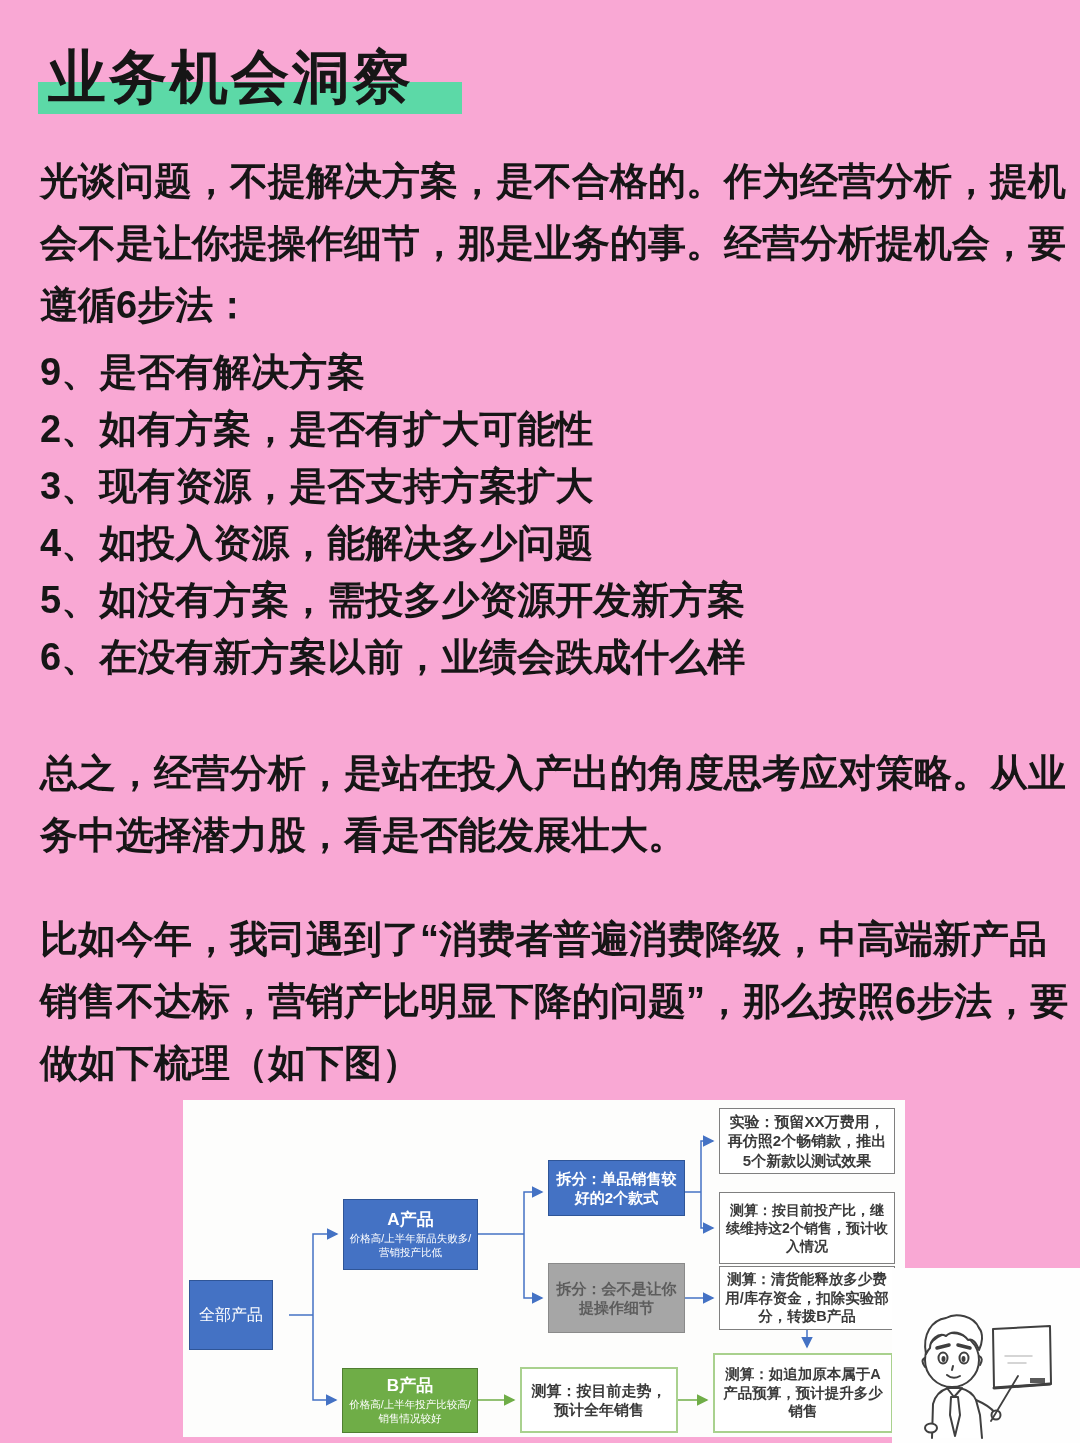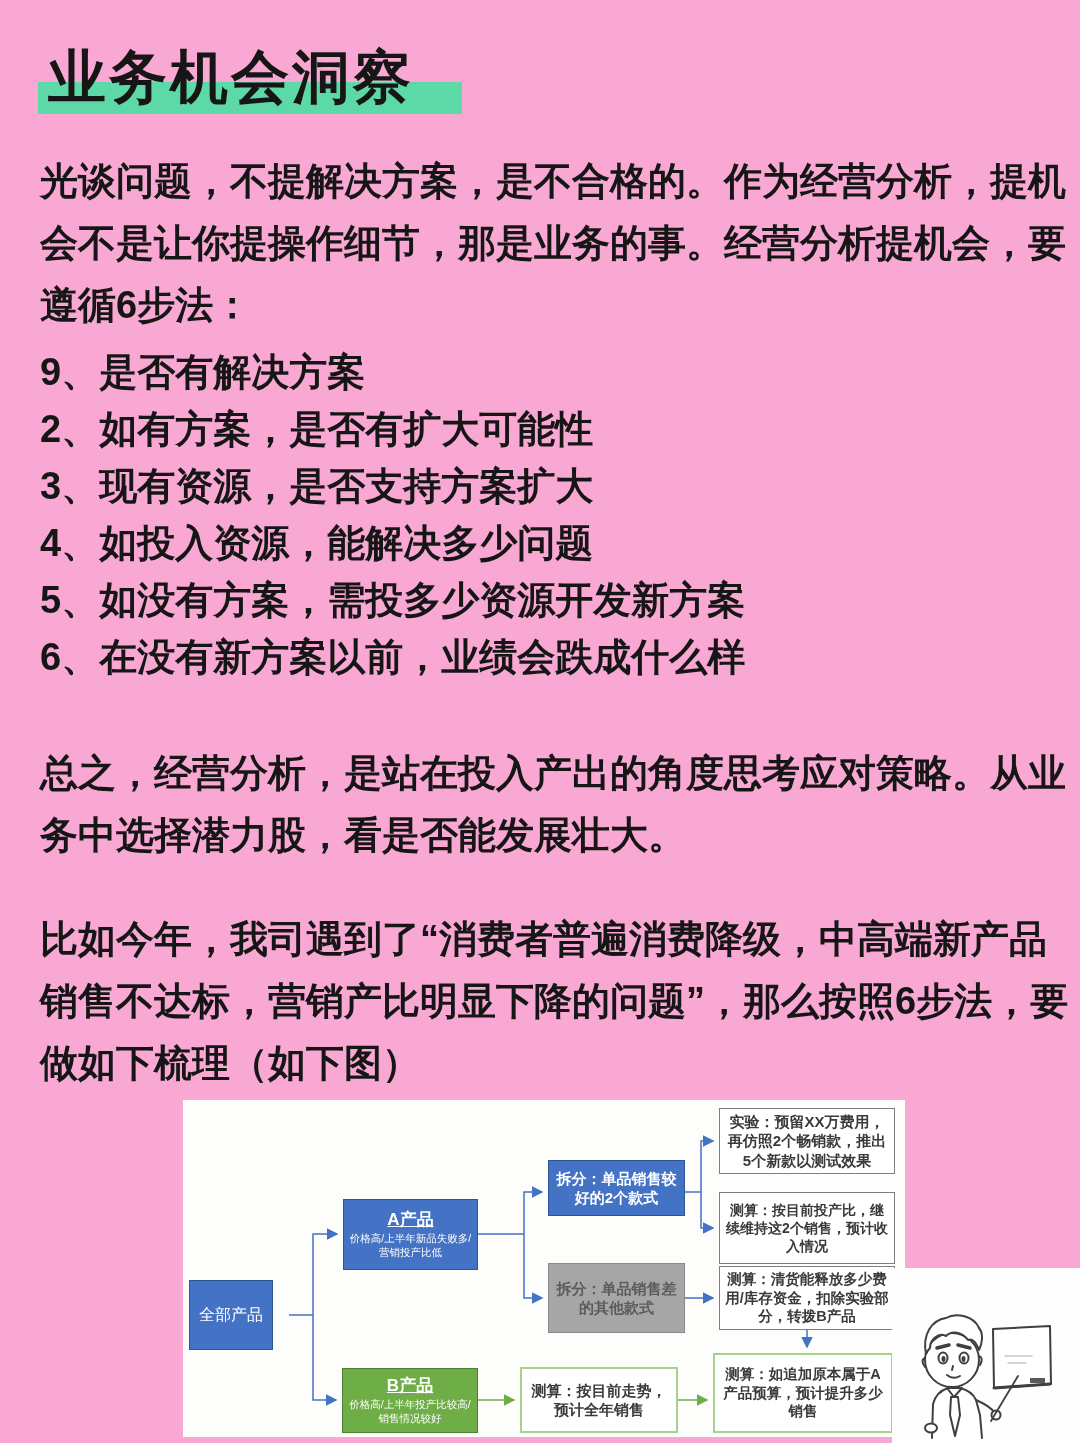--- a/index.html
+++ b/index.html
@@ -39,21 +39,21 @@
   }
   .fbox.blue  { background:#4472c4; border:1px solid #2f5597; color:#fff; }
   .fbox.green { background:#6fad47; border:1px solid #507e32; color:#fff; }
   .fbox.gray  { background:#a6a6a6; border:1px solid #8a8a8a; color:#5c5c5c; font-weight:700; }
   .fbox.white-gray  { background:#fff; border:1px solid #7f7f7f; color:#3a3a3a; font-weight:700; }
   .fbox.white-green { background:#fff; border:2px solid #a9d18e; color:#3a3a3a; font-weight:700; }
   .fbox .bx-label { padding:2px 5px; }
   #b-all   { left:6px;   top:180px; width:84px; height:70px; font-size:16px; }
   #b-a     { left:160px; top:99px;  width:135px; height:71px; }
   #b-b     { left:159px; top:268px; width:136px; height:65px; }
-  .prod-title { font-size:17px; font-weight:700; line-height:1.2;text-decoration:underline; }
+  .prod-title { font-size:17px; font-weight:700; line-height:1.2; }
   .prod-sub   { font-size:10.5px; line-height:1.3; margin-top:2px; padding:0 4px; }
   #b-split-good { left:365px; top:60px;  width:137px; height:56px; font-size:15px; font-weight:600; }
   #b-split-bad  { left:365px; top:163px; width:137px; height:70px; font-size:15px; }
   #b-exp   { left:536px; top:8px;   width:176px; height:66px; font-size:15px; }
   #b-keep  { left:536px; top:92px;  width:176px; height:72px; font-size:14px; }
   #b-clear { left:536px; top:166px; width:176px; height:64px; font-size:14.5px; }
   #b-trend { left:337px; top:267px; width:158px; height:66px; font-size:15px; }
   #b-boost { left:530px; top:253px; width:180px; height:80px; font-size:14.5px; }
 
   
@@ -140,21 +140,21 @@
       <div class="fbox green" id="b-b">
         <span class="prod-title">B产品</span>
         <span class="prod-sub">价格高/上半年投产比较高/销售情况较好</span>
       </div>
 
       <div class="fbox blue" id="b-split-good">
         <span class="bx-label">拆分：单品销售较好的2个款式</span>
       </div>
 
       <div class="fbox gray" id="b-split-bad">
-        <span class="bx-label">拆分：单品销售差的其他款式</span>
+        <span class="bx-label">拆分：会不是让你提操作细节</span>
       </div>
 
       <div class="fbox white-gray" id="b-exp">
         <span class="bx-label">实验：预留XX万费用，再仿照2个畅销款，推出5个新款以测试效果</span>
       </div>
 
       <div class="fbox white-gray" id="b-keep">
         <span class="bx-label">测算：按目前投产比，继续维持这2个销售，预计收入情况</span>
       </div>
 

